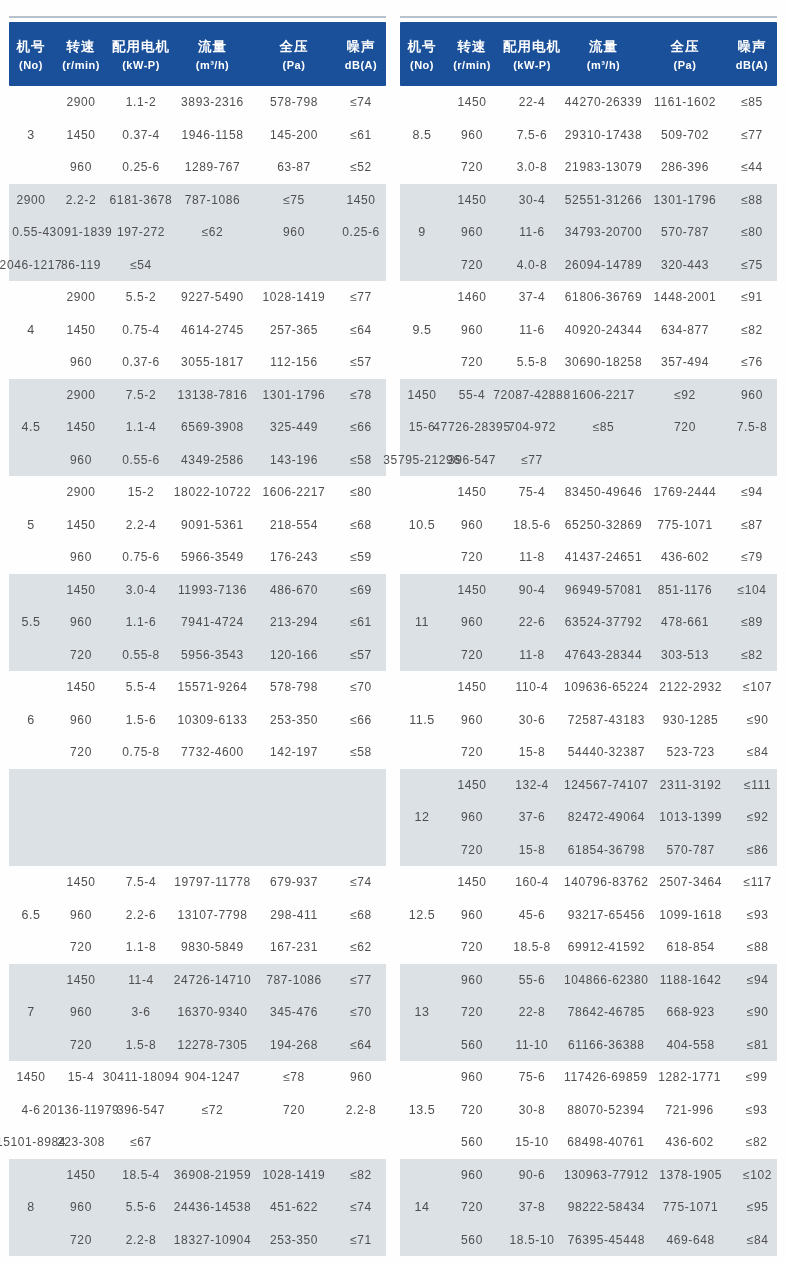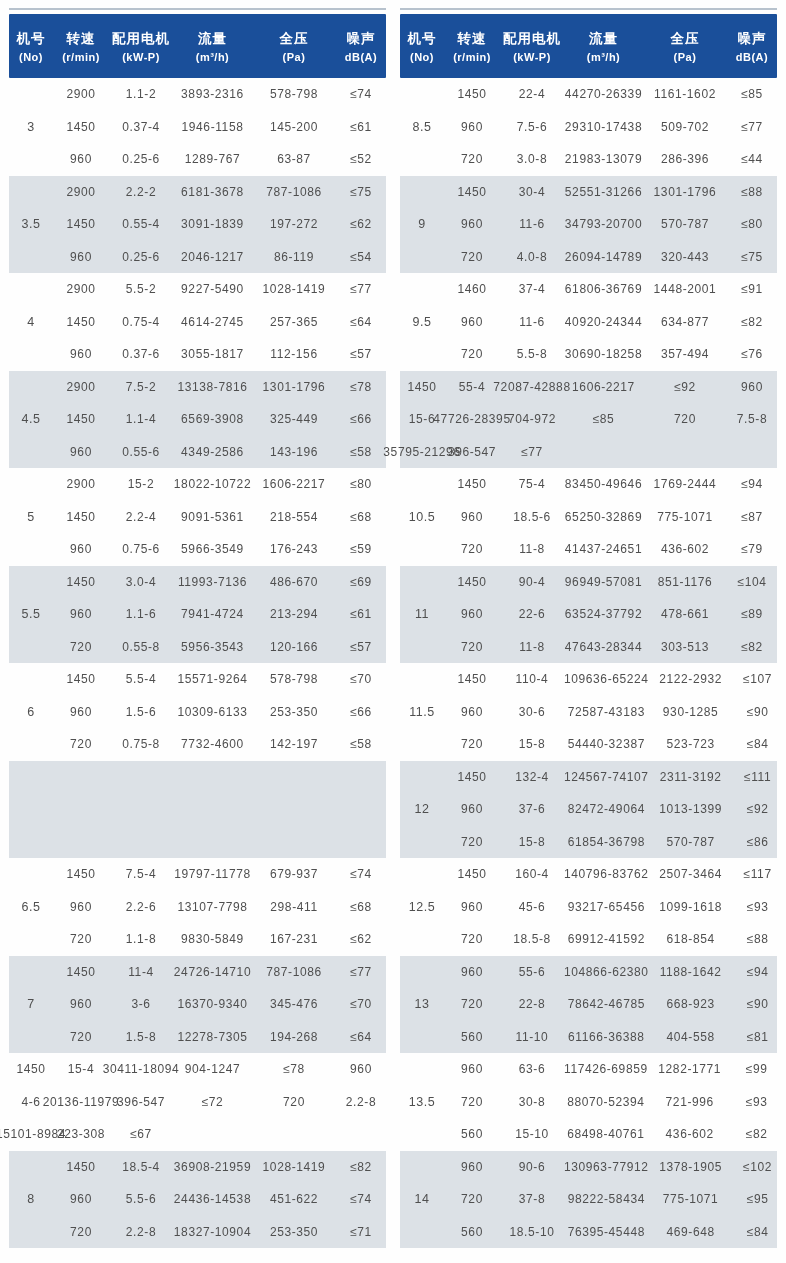--- a/index.html
+++ b/index.html
@@ -2,21 +2,21 @@
 <html><head>
 <meta charset="utf-8">
 <style>
   html,body{margin:0;padding:0;background:#ffffff;}
   .page{
     width:786px;height:1263px;box-sizing:border-box;
     padding:8px 9px 0 9px;display:flex;gap:14px;
     font-family:"Liberation Sans","DejaVu Sans",sans-serif;
     background:#fefefe;
   }
-  .table-wrap{flex:1;display:flex;flex-direction:column;min-width:0;}
+  .table-wrap{flex:1;display:flex;flex-direction:column;min-width:0;margin-top:8px;}
   .topline{height:2px;background:#b7c2cd;margin-bottom:4px;}
   .thead{
     display:grid;height:64px;color:#ffffff;
     align-items:center;border-radius:1px;
   }
   .hcell{display:flex;flex-direction:column;align-items:center;justify-content:center;gap:3px;}
   .hlabel{font-size:13.5px;font-weight:600;letter-spacing:1px;}
   .hunit{font-size:11px;font-weight:700;letter-spacing:0.5px;}
   .tbody{display:flex;flex-direction:column;}
   .group{display:grid;grid-auto-rows:32.5px;grid-auto-flow:row;}
@@ -76,21 +76,20 @@
           <div class="cell">1946-1158</div>
           <div class="cell">145-200</div>
           <div class="cell">≤61</div>
           <div class="cell">960</div>
           <div class="cell">0.25-6</div>
           <div class="cell">1289-767</div>
           <div class="cell">63-87</div>
           <div class="cell">≤52</div>
         </div>
         <div class="group" style="grid-template-columns: 44px 56px 64px 1fr 84px 50px; background: rgb(220, 225, 230);">
-          <div class="sizecell">3.5</div>
           <div class="cell">2900</div>
           <div class="cell">2.2-2</div>
           <div class="cell">6181-3678</div>
           <div class="cell">787-1086</div>
           <div class="cell">≤75</div>
           <div class="cell">1450</div>
           <div class="cell">0.55-4</div>
           <div class="cell">3091-1839</div>
           <div class="cell">197-272</div>
           <div class="cell">≤62</div>
@@ -468,21 +467,21 @@
           <div class="cell">≤90</div>
           <div class="cell">560</div>
           <div class="cell">11-10</div>
           <div class="cell">61166-36388</div>
           <div class="cell">404-558</div>
           <div class="cell">≤81</div>
         </div>
         <div class="group" style="grid-template-columns: 44px 56px 64px 1fr 84px 50px;">
           <div class="sizecell">13.5</div>
           <div class="cell">960</div>
-          <div class="cell">63-6</div>
+          <div class="cell">75-6</div>
           <div class="cell">117426-69859</div>
           <div class="cell">1282-1771</div>
           <div class="cell">≤99</div>
           <div class="cell">720</div>
           <div class="cell">30-8</div>
           <div class="cell">88070-52394</div>
           <div class="cell">721-996</div>
           <div class="cell">≤93</div>
           <div class="cell">560</div>
           <div class="cell">15-10</div>

